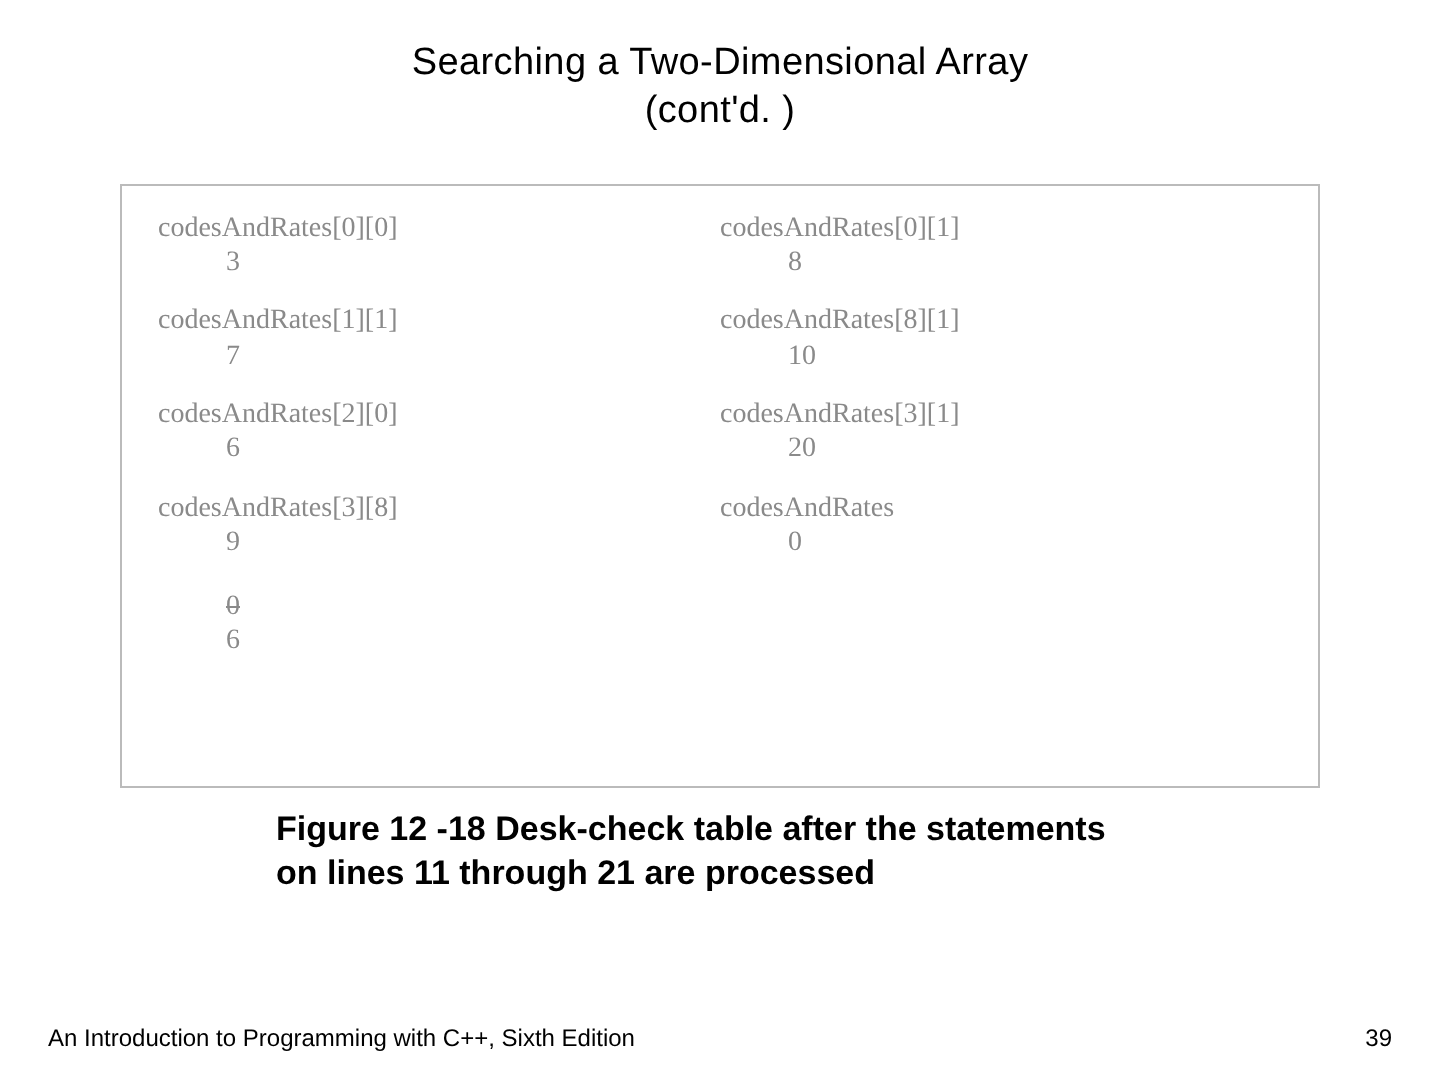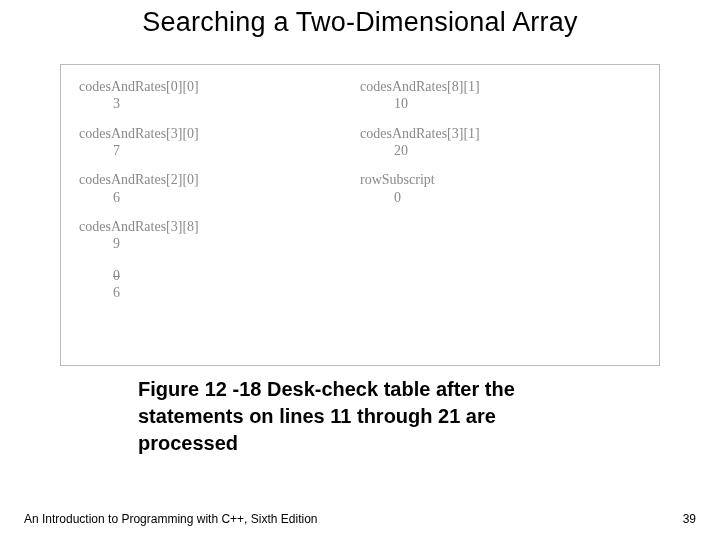--- a/index.html
+++ b/index.html
@@ -7,23 +7,23 @@
     width: 720px;
     height: 540px;
     background: #fff;
     font-family: Arial, Helvetica, sans-serif;
     color: #000;
     position: relative;
     overflow: hidden;
   }
   .title {
     text-align: center;
-    font-size: 27px;
+    font-size: 19px;
     font-weight: 400;
-    padding-top: 6px;
+    padding-top: 20px;
     line-height: 1.25;
     letter-spacing: 0.2px;
   }
   .figure {
     margin: 24px 60px 0 60px;
     border: 1px solid #bbb;
     padding: 14px 18px 14px 18px;
     height: 302px;
   }
   .cols {
@@ -48,78 +48,83 @@
   .cell .val {
     display: inline-block;
     margin-left: 34px;
     margin-top: 2px;
   }
   .strike {
     text-decoration: line-through;
     text-decoration-thickness: 1px;
   }
   .caption {
-    font-size: 20px;
+    font-size: 17px;
     font-weight: 700;
     margin: 10px 0 0 138px;
     line-height: 1.35;
     max-width: 430px;
   }
   .footer {
     position: absolute;
     bottom: 14px;
     left: 24px;
     right: 24px;
     font-size: 12px;
     display: flex;
     justify-content: space-between;
   }
 </style>
 </head>
 <body>
 
 <div class="title">
   <span>Searching a Two-Dimensional Array</span><br>
+  <span>(cont'd. )</span>
 </div>
 
 <div class="figure">
   <div class="cols">
     <div class="col">
       <div class="cell hand">
         <span class="label">codesAndRates[0][0]</span>
         <span class="val">3</span>
       </div>
       <div class="cell hand">
-        <span class="label">codesAndRates[3][0]</span>
+        <span class="label">codesAndRates[1][1]</span>
         <span class="val">7</span>
       </div>
       <div class="cell hand">
         <span class="label">codesAndRates[2][0]</span>
         <span class="val">6</span>
       </div>
       <div class="cell hand">
         <span class="label">codesAndRates[3][8]</span>
         <span class="val">9</span>
       </div>
       <div class="cell hand">
         <span class="val strike">0</span><br>
         <span class="val">6</span>
       </div>
     </div>
     <div class="col">
       <div class="cell hand">
+        <span class="label">codesAndRates[0][1]</span>
+        <span class="val">8</span>
+      </div>
+      <div class="cell hand">
         <span class="label">codesAndRates[8][1]</span>
         <span class="val">10</span>
       </div>
       <div class="cell hand">
         <span class="label">codesAndRates[3][1]</span>
         <span class="val">20</span>
       </div>
       <div class="cell hand">
-        <span class="label">rowSubscript</span>
+        <span class="label">codesAndRates</span>
         <span class="val">0</span>
       </div>
     </div>
   </div>
 </div>
 
 <div class="caption">Figure 12 -18 Desk-check table after the statements on lines 11 through 21 are processed</div>
 
 <div class="footer">
   <span>An Introduction to Programming with C++, Sixth Edition</span>

